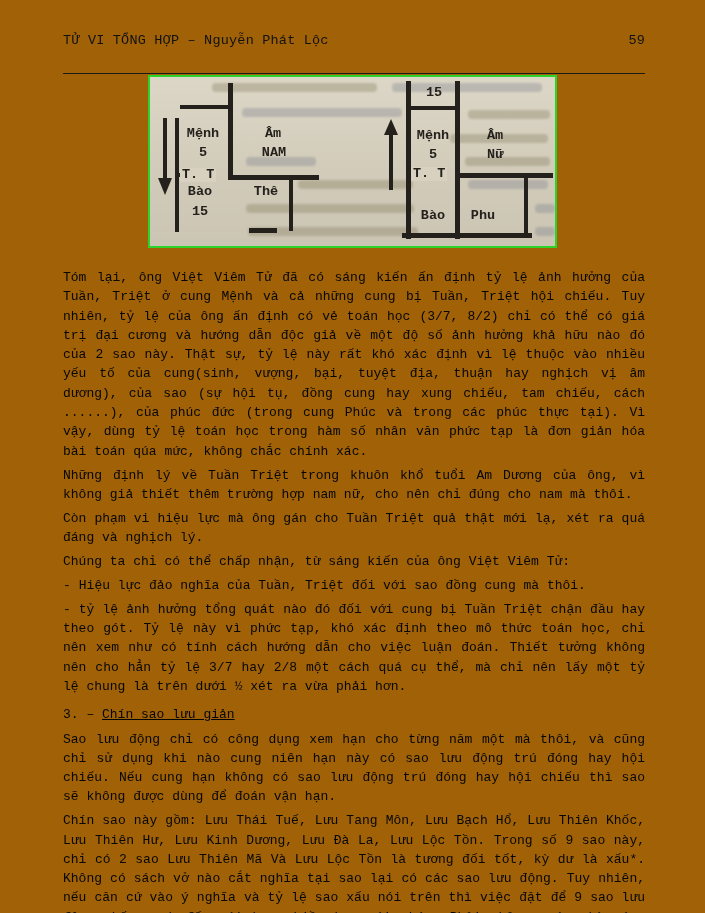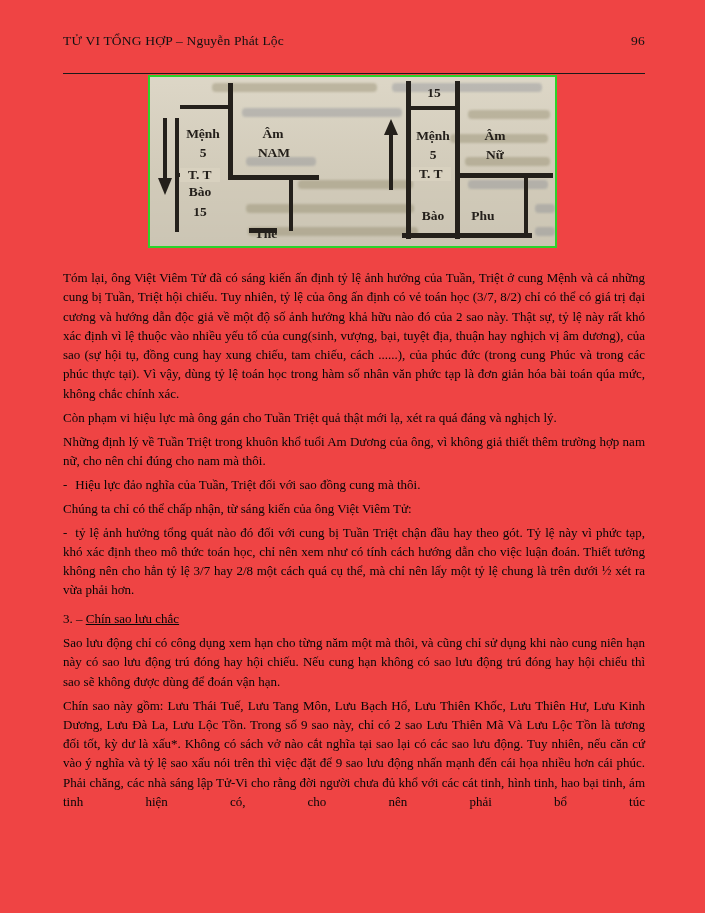--- a/index.html
+++ b/index.html
@@ -1,34 +1,34 @@
 <!DOCTYPE html>
 <html><head>
 <meta charset="utf-8">
 <style>
   html,body{margin:0;padding:0;background:#ffffff;}
-  .page{position:relative;width:705px;height:913px;background:#ef4444;overflow:hidden;
-        font-family:Liberation Serif, serif;color:#111;}
+  .page{position:relative;width:705px;height:913px;background:#a16207;overflow:hidden;
+        font-family:Liberation Mono, monospace;color:#111;}
   
   .header-row{position:absolute;left:63px;top:33px;width:582px;display:flex;
               justify-content:space-between;font-size:13.5px;letter-spacing:.2px;}
   .page-rule{position:absolute;left:63px;top:73px;width:582px;height:0;
              border-top:1.7px solid #1a1a1a;}
   
   .scan{position:absolute;left:148px;top:75px;width:409px;height:173px;
         background:#d8d1bf;
         background-image:linear-gradient(180deg,rgba(255,255,255,.12),rgba(0,0,0,.03) 60%,rgba(0,0,0,.06));
         border:2px solid #2bd32b;box-sizing:border-box;overflow:hidden;}
   .smudge{position:absolute;height:9px;border-radius:4px;filter:blur(1.2px);
           background:rgba(138,128,98,.38);}
   .smudge.blue{background:rgba(108,116,134,.30);}
   .dl{position:absolute;background:#24201b;}
   .lbl{position:absolute;font-weight:bold;font-size:13.5px;color:#24201b;
        text-align:center;line-height:14px;white-space:nowrap;}
-  .lbl.onbg{background:#d8d1bf;padding:0 8px;}
+  .lbl.onbg{background:#d8d1bf;padding:0 2px;}
   .arrow-shaft{position:absolute;background:#24201b;}
   .tri{position:absolute;width:0;height:0;}
   .tri.down{border-left:7px solid transparent;border-right:7px solid transparent;
             border-top:17px solid #24201b;}
   .tri.up{border-left:7px solid transparent;border-right:7px solid transparent;
           border-bottom:16px solid #24201b;}
   
   .content{position:absolute;left:63px;top:268px;width:582px;font-size:13px;
            line-height:19.3px;text-align:justify;color:#060606;}
   .content p{margin:0 0 4.6px 0;}
@@ -38,21 +38,21 @@
   .em-u{font-style:italic;text-decoration:underline;}
   .fill-last{text-align-last:justify;}
 </style>
 </head>
 <body>
 
 <div class="page">
 
   <div class="header-row">
     <span>TỬ VI TỔNG HỢP – Nguyễn Phát Lộc</span>
-    <span>96</span>
+    <span>59</span>
   </div>
   <div class="page-rule"></div>
 
   <div class="scan">
 
     <div class="smudge" style="left:62px;top:6px;width:165px;"></div>
     <div class="smudge blue" style="left:242px;top:6px;width:150px;"></div>
     <div class="smudge blue" style="left:92px;top:31px;width:160px;"></div>
     <div class="smudge" style="left:318px;top:33px;width:82px;"></div>
     <div class="smudge" style="left:300px;top:57px;width:98px;"></div>
@@ -76,21 +76,21 @@
     <div class="dl" style="left:139px;top:98px;width:4px;height:56px;"></div>
     <div class="dl" style="left:99px;top:151px;width:28px;height:5px;"></div>
 
     <div class="lbl" style="left:28px;top:50px;width:50px;">Mệnh</div>
     <div class="lbl" style="left:28px;top:69px;width:50px;">5</div>
     <div class="lbl" style="left:95px;top:50px;width:56px;">Âm</div>
     <div class="lbl" style="left:88px;top:69px;width:72px;text-align:center;">NAM</div>
     <div class="lbl onbg" style="left:30px;top:91px;">T. T</div>
     <div class="lbl" style="left:28px;top:108px;width:44px;">Bào</div>
     <div class="lbl" style="left:28px;top:128px;width:44px;">15</div>
-    <div class="lbl" style="left:95px;top:108px;width:42px;margin-top:42px;">Thê</div>
+    <div class="lbl" style="left:95px;top:108px;width:42px;">Thê</div>
 
     <div class="tri up" style="left:234px;top:42px;"></div>
     <div class="arrow-shaft" style="left:239px;top:57px;width:4px;height:56px;"></div>
 
     <div class="dl" style="left:256px;top:4px;width:5px;height:158px;"></div>
     <div class="dl" style="left:305px;top:4px;width:5px;height:158px;"></div>
     <div class="dl" style="left:256px;top:29px;width:54px;height:4px;"></div>
     <div class="dl" style="left:256px;top:96px;width:16px;height:3px;"></div>
     <div class="dl" style="left:310px;top:96px;width:93px;height:5px;"></div>
     <div class="dl" style="left:374px;top:96px;width:4px;height:64px;"></div>
@@ -101,28 +101,28 @@
     <div class="lbl" style="left:258px;top:71px;width:50px;">5</div>
     <div class="lbl" style="left:320px;top:52px;width:50px;">Âm</div>
     <div class="lbl" style="left:320px;top:71px;width:50px;">Nữ</div>
     <div class="lbl onbg" style="left:261px;top:90px;">T. T</div>
     <div class="lbl" style="left:262px;top:132px;width:42px;">Bào</div>
     <div class="lbl" style="left:308px;top:132px;width:50px;">Phu</div>
   </div>
 
   <div class="content">
     <p>Tóm lại, ông Việt Viêm Tử đã có sáng kiến ấn định tỷ lệ ảnh hưởng của Tuần, Triệt ở cung Mệnh và cả những cung bị Tuần, Triệt hội chiếu.  Tuy nhiên, tỷ lệ của ông ấn định có vẻ toán học (3/7, 8/2) chỉ có thể có giá trị đại cương và hướng dẫn độc giả về một độ số ảnh hưởng khả hữu nào đó của 2 sao này. Thật sự, tỷ lệ này rất khó xác định vì lệ thuộc vào nhiều yếu tố của cung(sinh, vượng, bại, tuyệt địa, thuận hay nghịch vị âm dương), của sao (sự hội tụ, đồng cung hay xung chiếu, tam chiếu, cách ......), của phúc đức (trong cung Phúc và trong các phúc thực tại).  Vì vậy, dùng tỷ lệ toán học trong hàm số nhân văn phức tạp là đơn giản hóa bài toán qúa mức, không chắc chính xác.</p>
+    <p>Những định lý về Tuần Triệt trong khuôn khổ tuổi Am Dương của ông, vì không giả thiết thêm trường hợp nam nữ, cho nên chỉ đúng cho nam mà thôi.</p>
     <p>Còn phạm vi hiệu lực mà ông gán cho Tuần Triệt quả thật mới lạ, xét ra quá đáng và nghịch lý.</p>
-    <p>Những định lý về Tuần Triệt trong khuôn khổ tuổi Am Dương của ông, vì không giả thiết thêm trường hợp nam nữ, cho nên chỉ đúng cho nam mà thôi.</p>
+    <p>Chúng ta chỉ có thể chấp nhận, từ sáng kiến của ông Việt Viêm Tử:</p>
+
     <p><span class="dash">-</span><span>Hiệu lực đảo nghĩa của Tuần, Triệt đối với sao đồng cung mà thôi.</span></p>
-
-    <p>Chúng ta chỉ có thể chấp nhận, từ sáng kiến của ông Việt Viêm Tử:</p>
 
     <p><span class="dash">-</span><span>tỷ lệ ảnh hưởng tổng quát nào đó đối với cung bị Tuần Triệt chận đầu hay theo gót.  Tỷ lệ này vì phức tạp, khó xác định theo mô thức toán học, chỉ nên xem như có tính cách hướng dẫn cho việc luận đoán.  Thiết tưởng không nên cho hẳn tỷ lệ 3/7 hay 2/8 một cách quá cụ thể, mà chỉ nên lấy một tỷ lệ chung là trên dưới ½ xét ra vừa phải hơn.</span></p>
 
-    <p class="section-h"><span>3. – </span><span class="und">Chín sao lưu chắc</span></p>
+    <p class="section-h"><span>3. – </span><span class="und">Chín sao lưu giản</span></p>
 
 
     <p>Sao lưu động chỉ có công dụng xem hạn cho từng năm một mà thôi, và cũng chỉ sử dụng khi nào cung niên hạn này có sao lưu động trú đóng hay hội chiếu.  Nếu cung hạn không có sao lưu động trú đóng hay hội chiếu thì sao sẽ không được dùng để đoán vận hạn.</p>
     <p class="fill-last">Chín sao này gồm: Lưu Thái Tuế, Lưu Tang Môn, Lưu Bạch Hổ, Lưu Thiên Khốc, Lưu Thiên Hư, Lưu Kinh Dương, Lưu Đà La, Lưu Lộc Tồn.  Trong số 9 sao này, chỉ có 2 sao Lưu Thiên Mã Và Lưu Lộc Tồn là tương đối tốt, kỳ dư là xấu*.  Không có sách vở nào cắt nghĩa tại sao lại có các sao lưu động.  Tuy nhiên, nếu căn cứ vào ý nghĩa và tỷ lệ sao xấu nói trên thì việc đặt để 9 sao lưu động nhấn mạnh đến cái họa nhiều hơn cái phúc.  Phải chăng, các nhà sáng lập Tử-Vi cho rằng đời người chưa đủ khổ với các cát tinh, hình tinh, hao bại tinh, ám tinh hiện có, cho nên phải bổ túc</p>
   </div>
 
 </div>
 
 </body></html>

